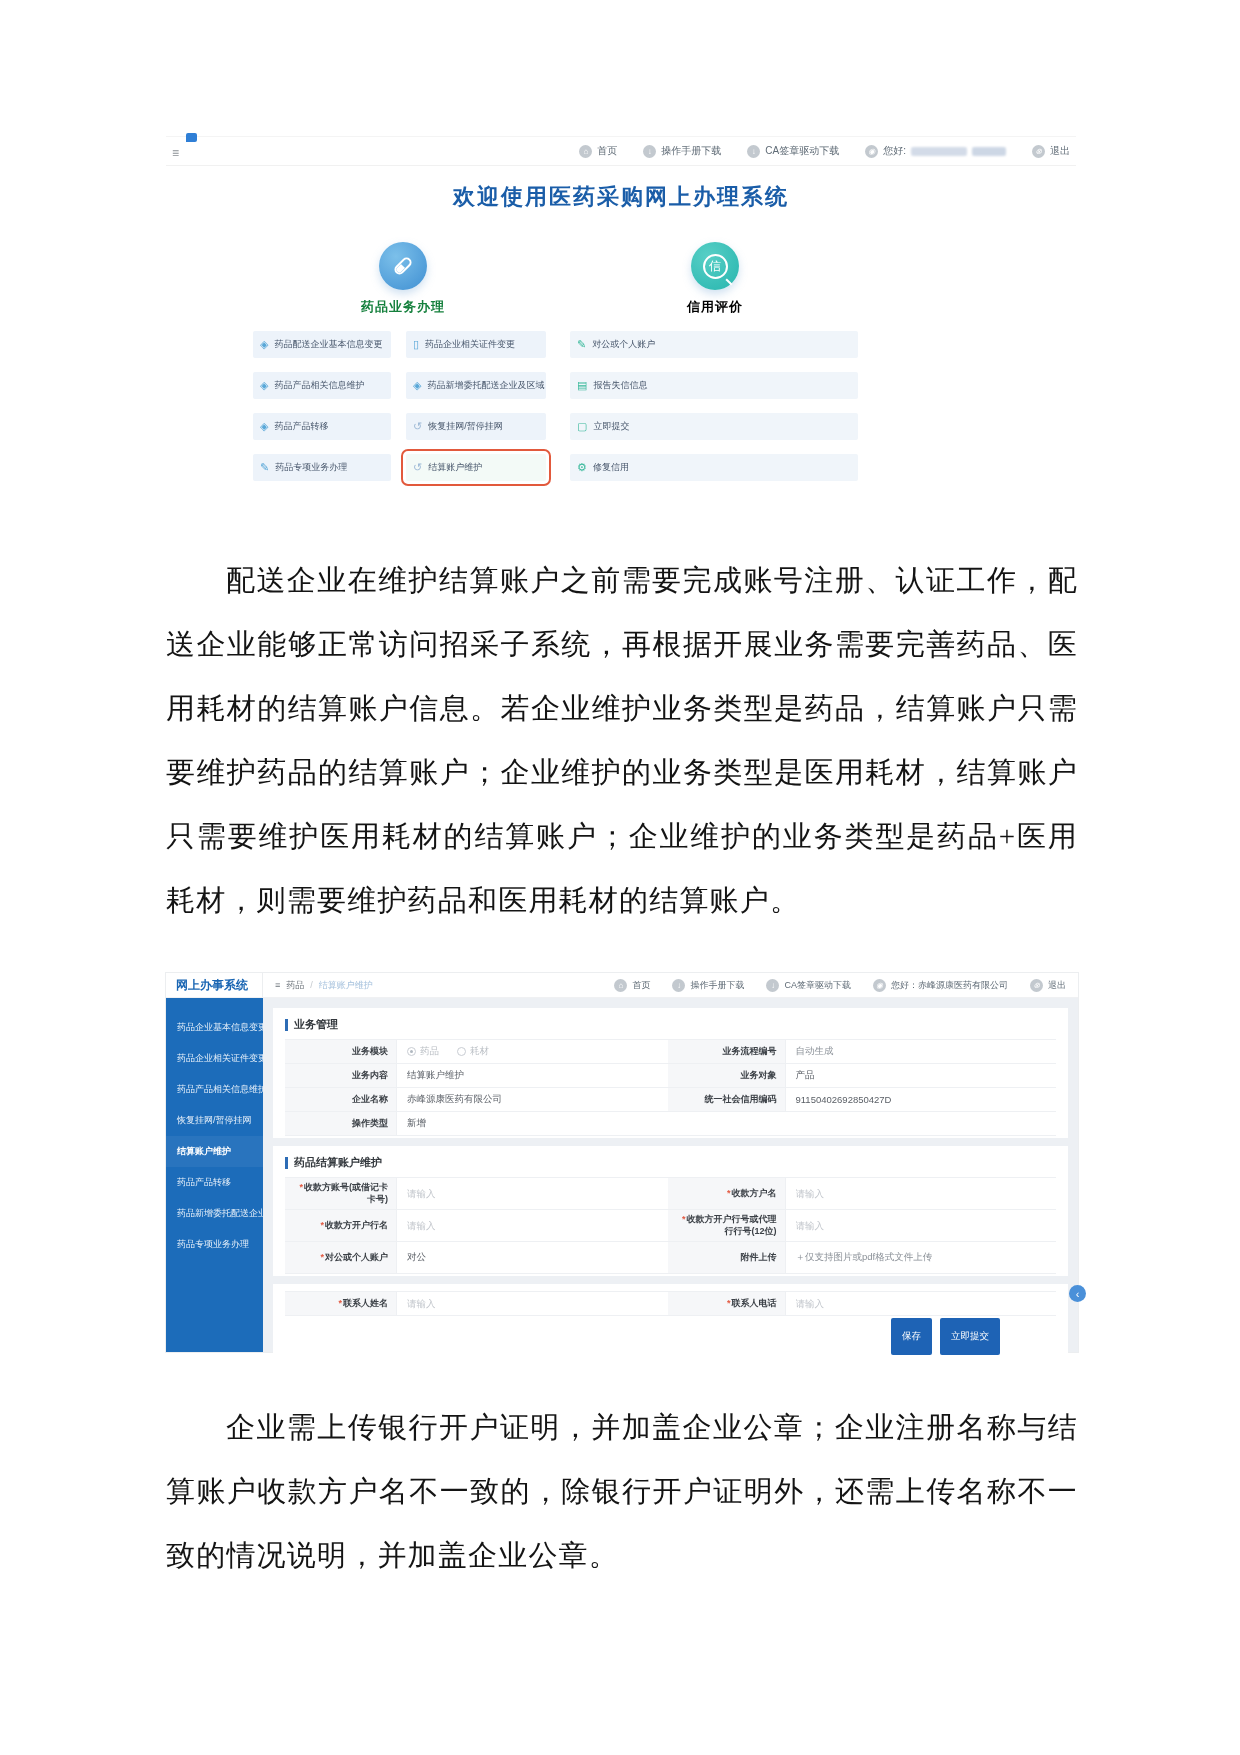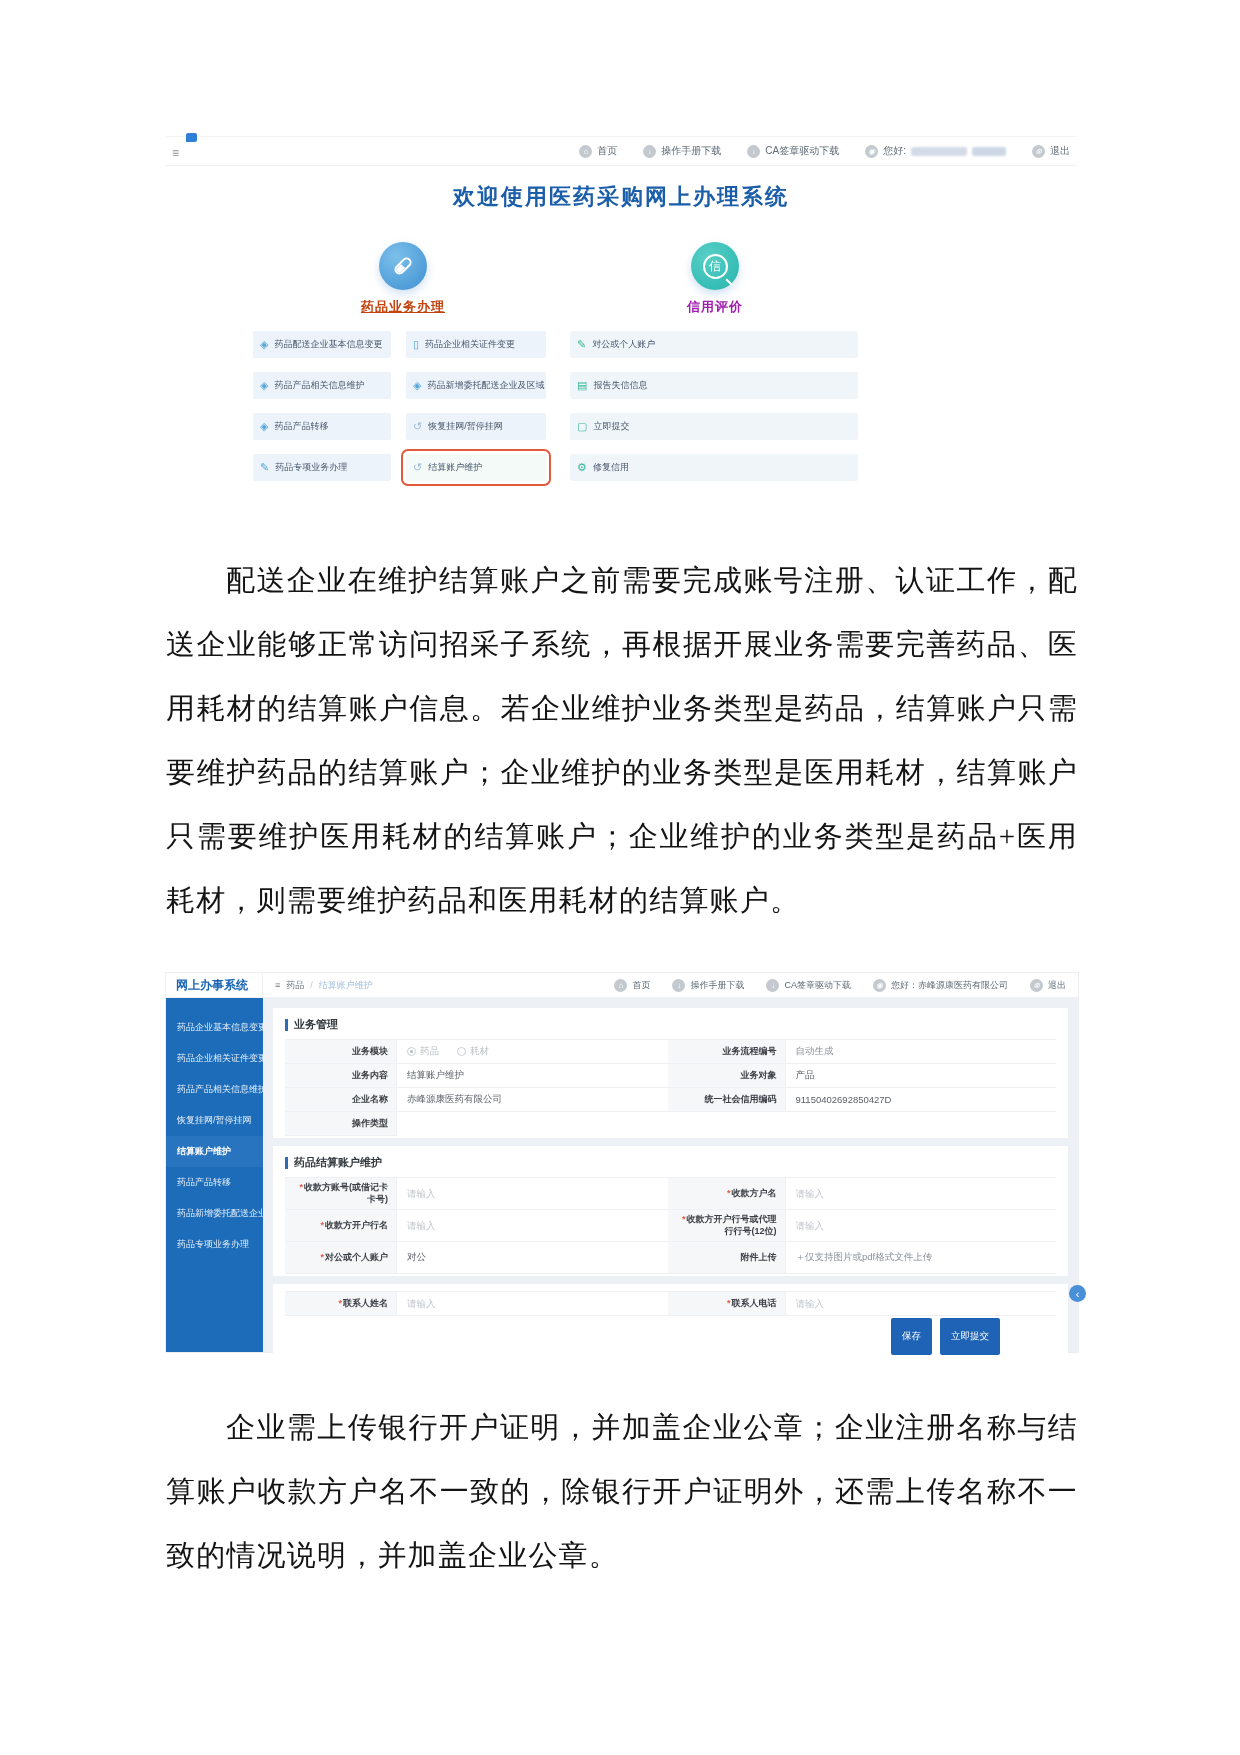--- a/index.html
+++ b/index.html
@@ -45,22 +45,22 @@
 
   .s1-circle { position:absolute; top:106px; width:48px; height:48px; border-radius:50%; display:flex; align-items:center; justify-content:center; cursor:pointer; box-shadow:0 4px 8px rgba(120,170,215,.35); }
   .c-drug   { left:213px; background:radial-gradient(circle at 35% 30%, #7cc0ea, #3f8fd2); }
   .c-credit { left:525px; background:radial-gradient(circle at 35% 30%, #57cfc6, #27b5ae); }
   .pill { display:block; width:20px; height:10px; border:2px solid #fff; border-radius:7px; transform:rotate(-45deg); position:relative; overflow:hidden; }
   .pill-fill { position:absolute; left:0; top:0; width:50%; height:100%; background:#fff; }
   .xin { width:25px; height:25px; border:2px solid #fff; border-radius:50%; color:#fff; font-size:12px; display:flex; align-items:center; justify-content:center; position:relative; }
   .xin::after { content:""; position:absolute; right:-7px; bottom:-6px; width:8px; height:2px; background:#fff; transform:rotate(45deg); }
 
   .s1-label { position:absolute; top:162px; width:160px; text-align:center; font-size:13px; font-weight:bold; letter-spacing:1px; }
-  .l-drug   { left:157px; color:#c2410c;text-decoration:underline; }
-  .l-credit { left:469px; color:#a21caf; }
+  .l-drug   { left:157px; color:#15803d; }
+  .l-credit { left:469px; color:#000000; }
 
   .menu-col { position:absolute; top:195px; }
   .col-a { left:87px;  width:138px; }
   .col-b { left:240px; width:140px; }
   .col-c { left:404px; width:288px; }
   .menu-item {
     height:27px; margin-bottom:14px; background:#edf3fa; border-radius:2px;
     display:flex; align-items:center; gap:6px; padding:0 7px;
     font-size:9px; color:#47566b; white-space:nowrap; cursor:pointer;
   }
@@ -292,20 +292,21 @@
           <div class="fv">结算账户维护</div>
           <div class="fl">业务对象</div>
           <div class="fv">产品</div>
 
           <div class="fl">企业名称</div>
           <div class="fv">赤峰源康医药有限公司</div>
           <div class="fl">统一社会信用编码</div>
           <div class="fv">91150402692850427D</div>
 
           <div class="fl">操作类型</div>
+          <div class="fv span3">新增</div>
         </div>
       </div>
 
       <div class="card">
         <div class="sec-title">
           <span class="sec-bar"></span>
           <span>药品结算账户维护</span>
         </div>
         <div class="fgrid g2">
           <div class="fl">

